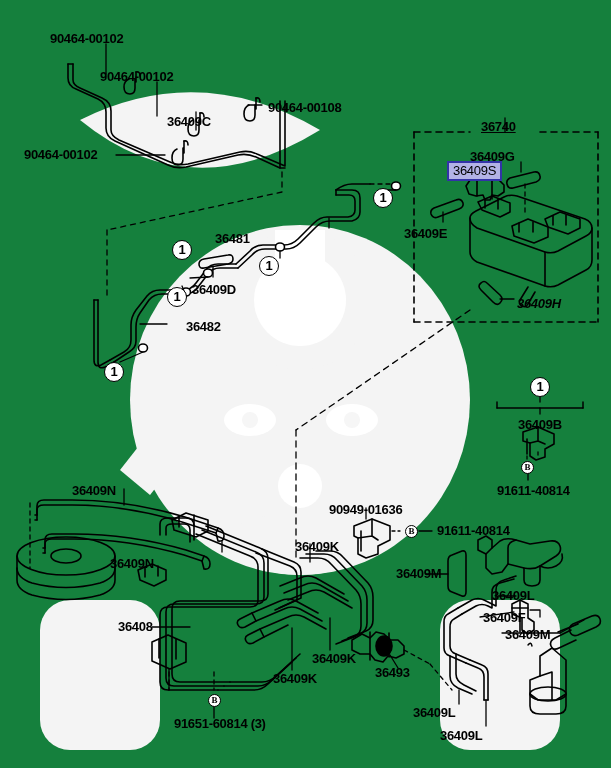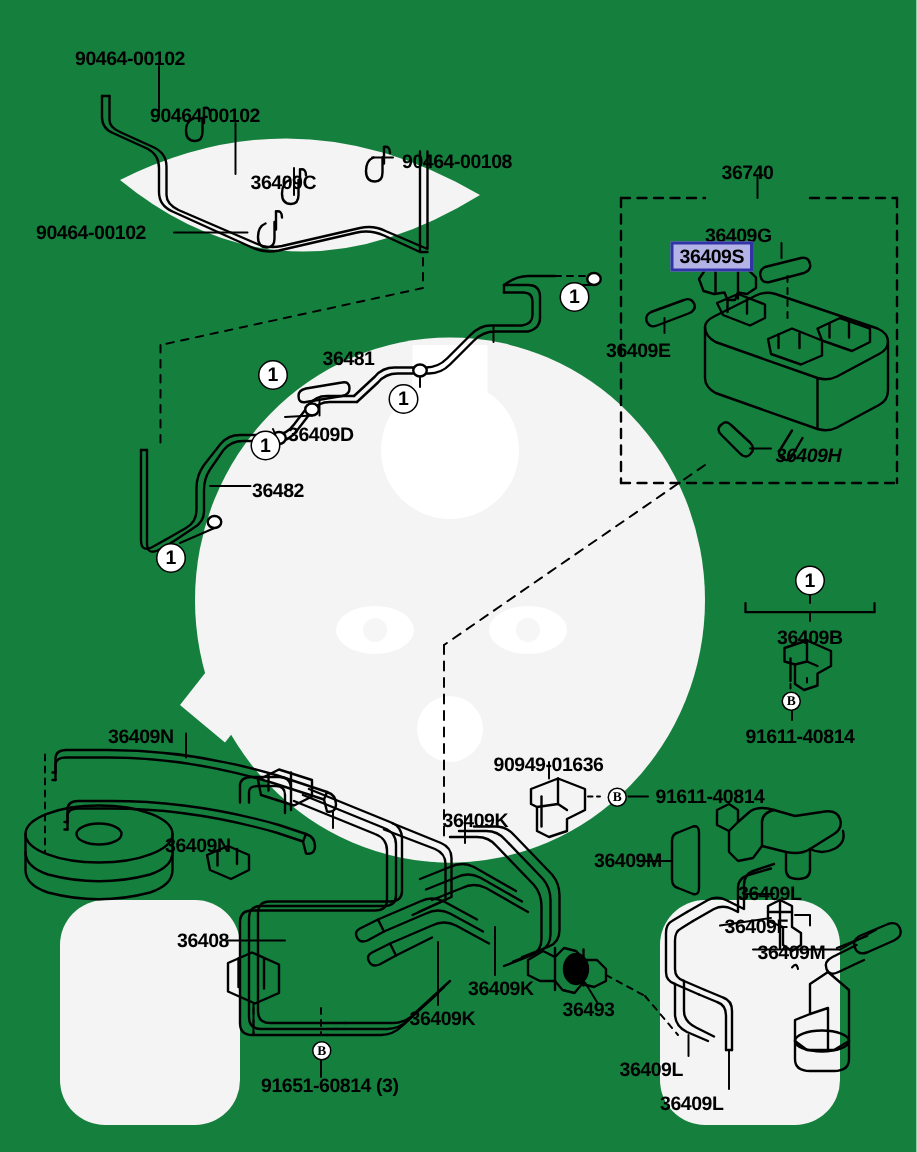--- a/index.html
+++ b/index.html
@@ -35,21 +35,21 @@
     line-height: 1;
   }
   .lbl.code {
     font-size: 11px;
     letter-spacing: 0.4px;
   }
   .hl {
     position: absolute;
     font-family: "Liberation Sans", sans-serif;
     font-size: 13px;
-    font-weight: bold;
+    font-weight: normal;
     color: #000000;
     background: #b3b3e6;
     border: 2px solid #3333a8;
     padding: 1px 4px 2px 4px;
     line-height: 1;
     white-space: nowrap;
     letter-spacing: -0.3px;
   }
   .circ {
     position: absolute;
@@ -404,26 +404,26 @@
       <path d="M528 645 q3 -4 4 1" stroke-width="1.4"></path>
 
     </g>
   </svg>
 
   <div class="lbl" style="left:50px;top:32px;">90464-00102</div>
   <div class="lbl" style="left:100px;top:70px;">90464-00102</div>
   <div class="lbl" style="left:167px;top:99px;margin-top:16px;">36409C</div>
   <div class="lbl" style="left:268px;top:101px;">90464-00108</div>
   <div class="lbl" style="left:24px;top:148px;">90464-00102</div>
-  <div class="lbl" style="left:481px;top:108px;">36740</div>
+  <div class="lbl" style="left:481px;top:120px;text-decoration:underline;">36740</div>
   <div class="lbl" style="left:470px;top:150px;">36409G</div>
   <div class="lbl" style="left:404px;top:227px;">36409E</div>
   <div class="lbl" style="left:215px;top:232px;">36481</div>
   <div class="lbl" style="left:192px;top:283px;">36409D</div>
-  <div class="lbl" style="left:168px;top:320px;">36482</div>
+  <div class="lbl" style="left:186px;top:320px;">36482</div>
   <div class="lbl" style="left:517px;top:297px;font-style:italic;">36409H</div>
   <div class="lbl" style="left:518px;top:418px;">36409B</div>
   <div class="lbl" style="left:497px;top:484px;">91611-40814</div>
   <div class="lbl" style="left:72px;top:484px;">36409N</div>
   <div class="lbl" style="left:110px;top:557px;">36409N</div>
   <div class="lbl" style="left:329px;top:503px;">90949-01636</div>
   <div class="lbl" style="left:437px;top:524px;">91611-40814</div>
   <div class="lbl" style="left:295px;top:540px;">36409K</div>
   <div class="lbl" style="left:396px;top:567px;">36409M</div>
   <div class="lbl" style="left:492px;top:589px;">36409L</div>

